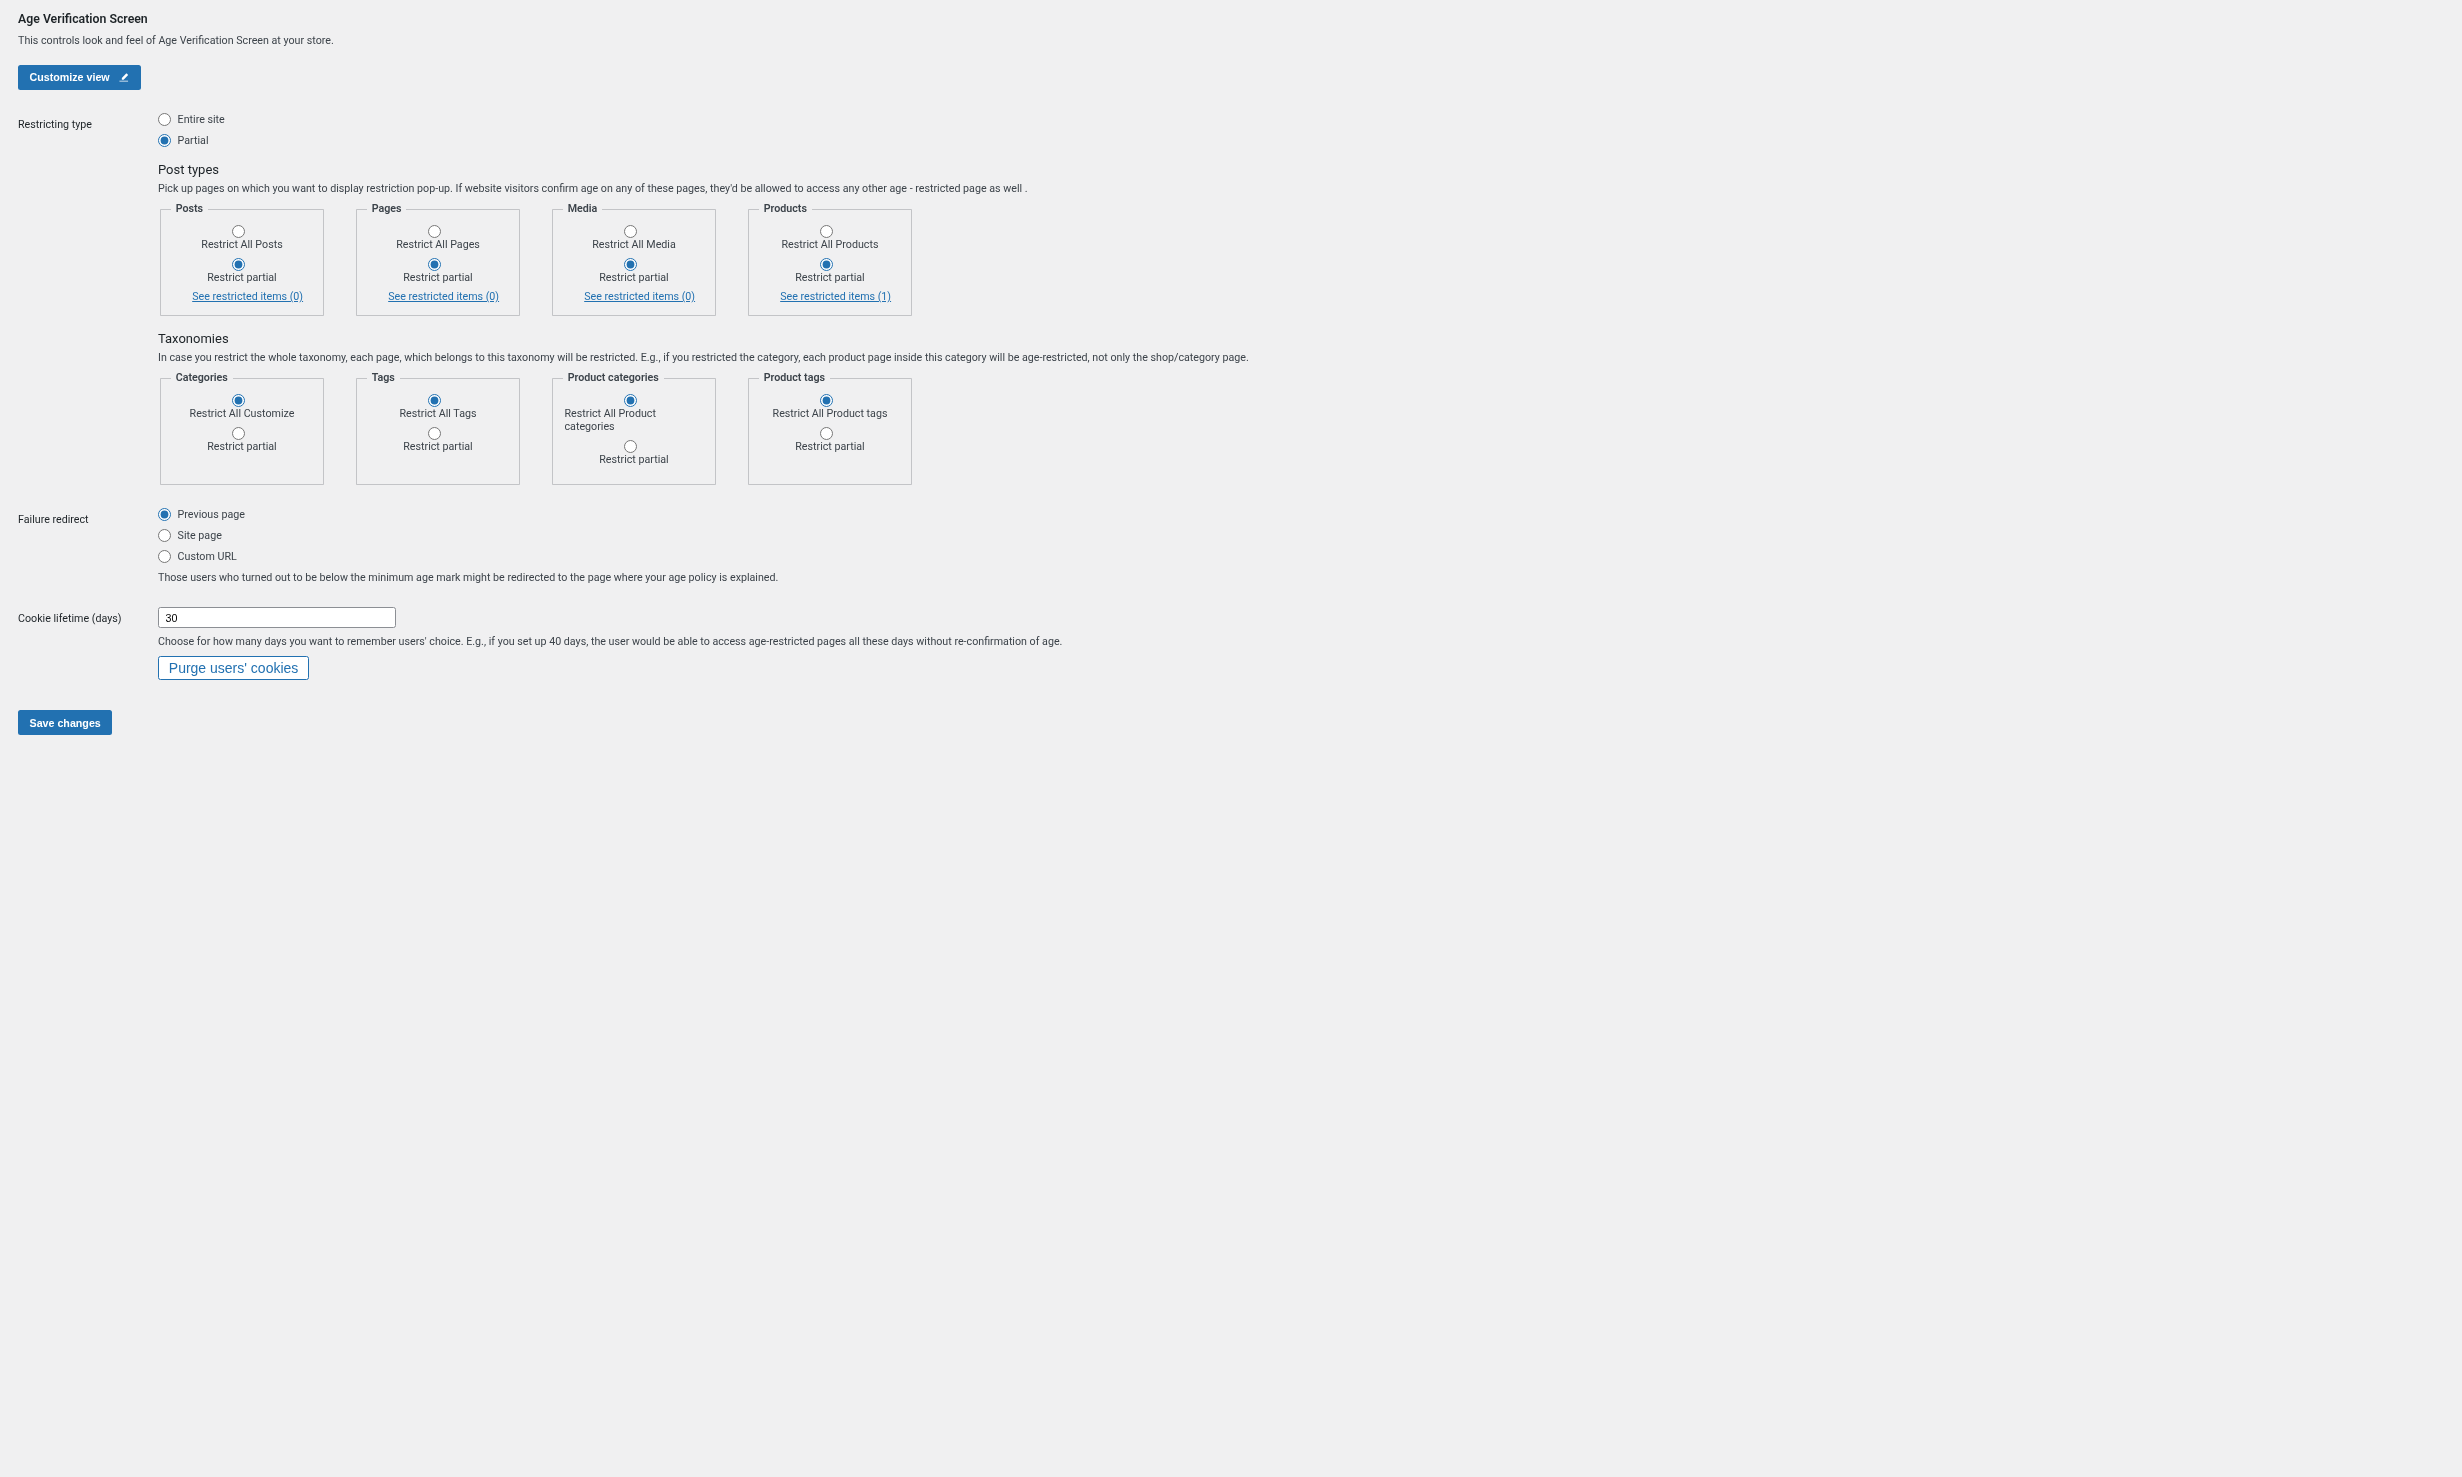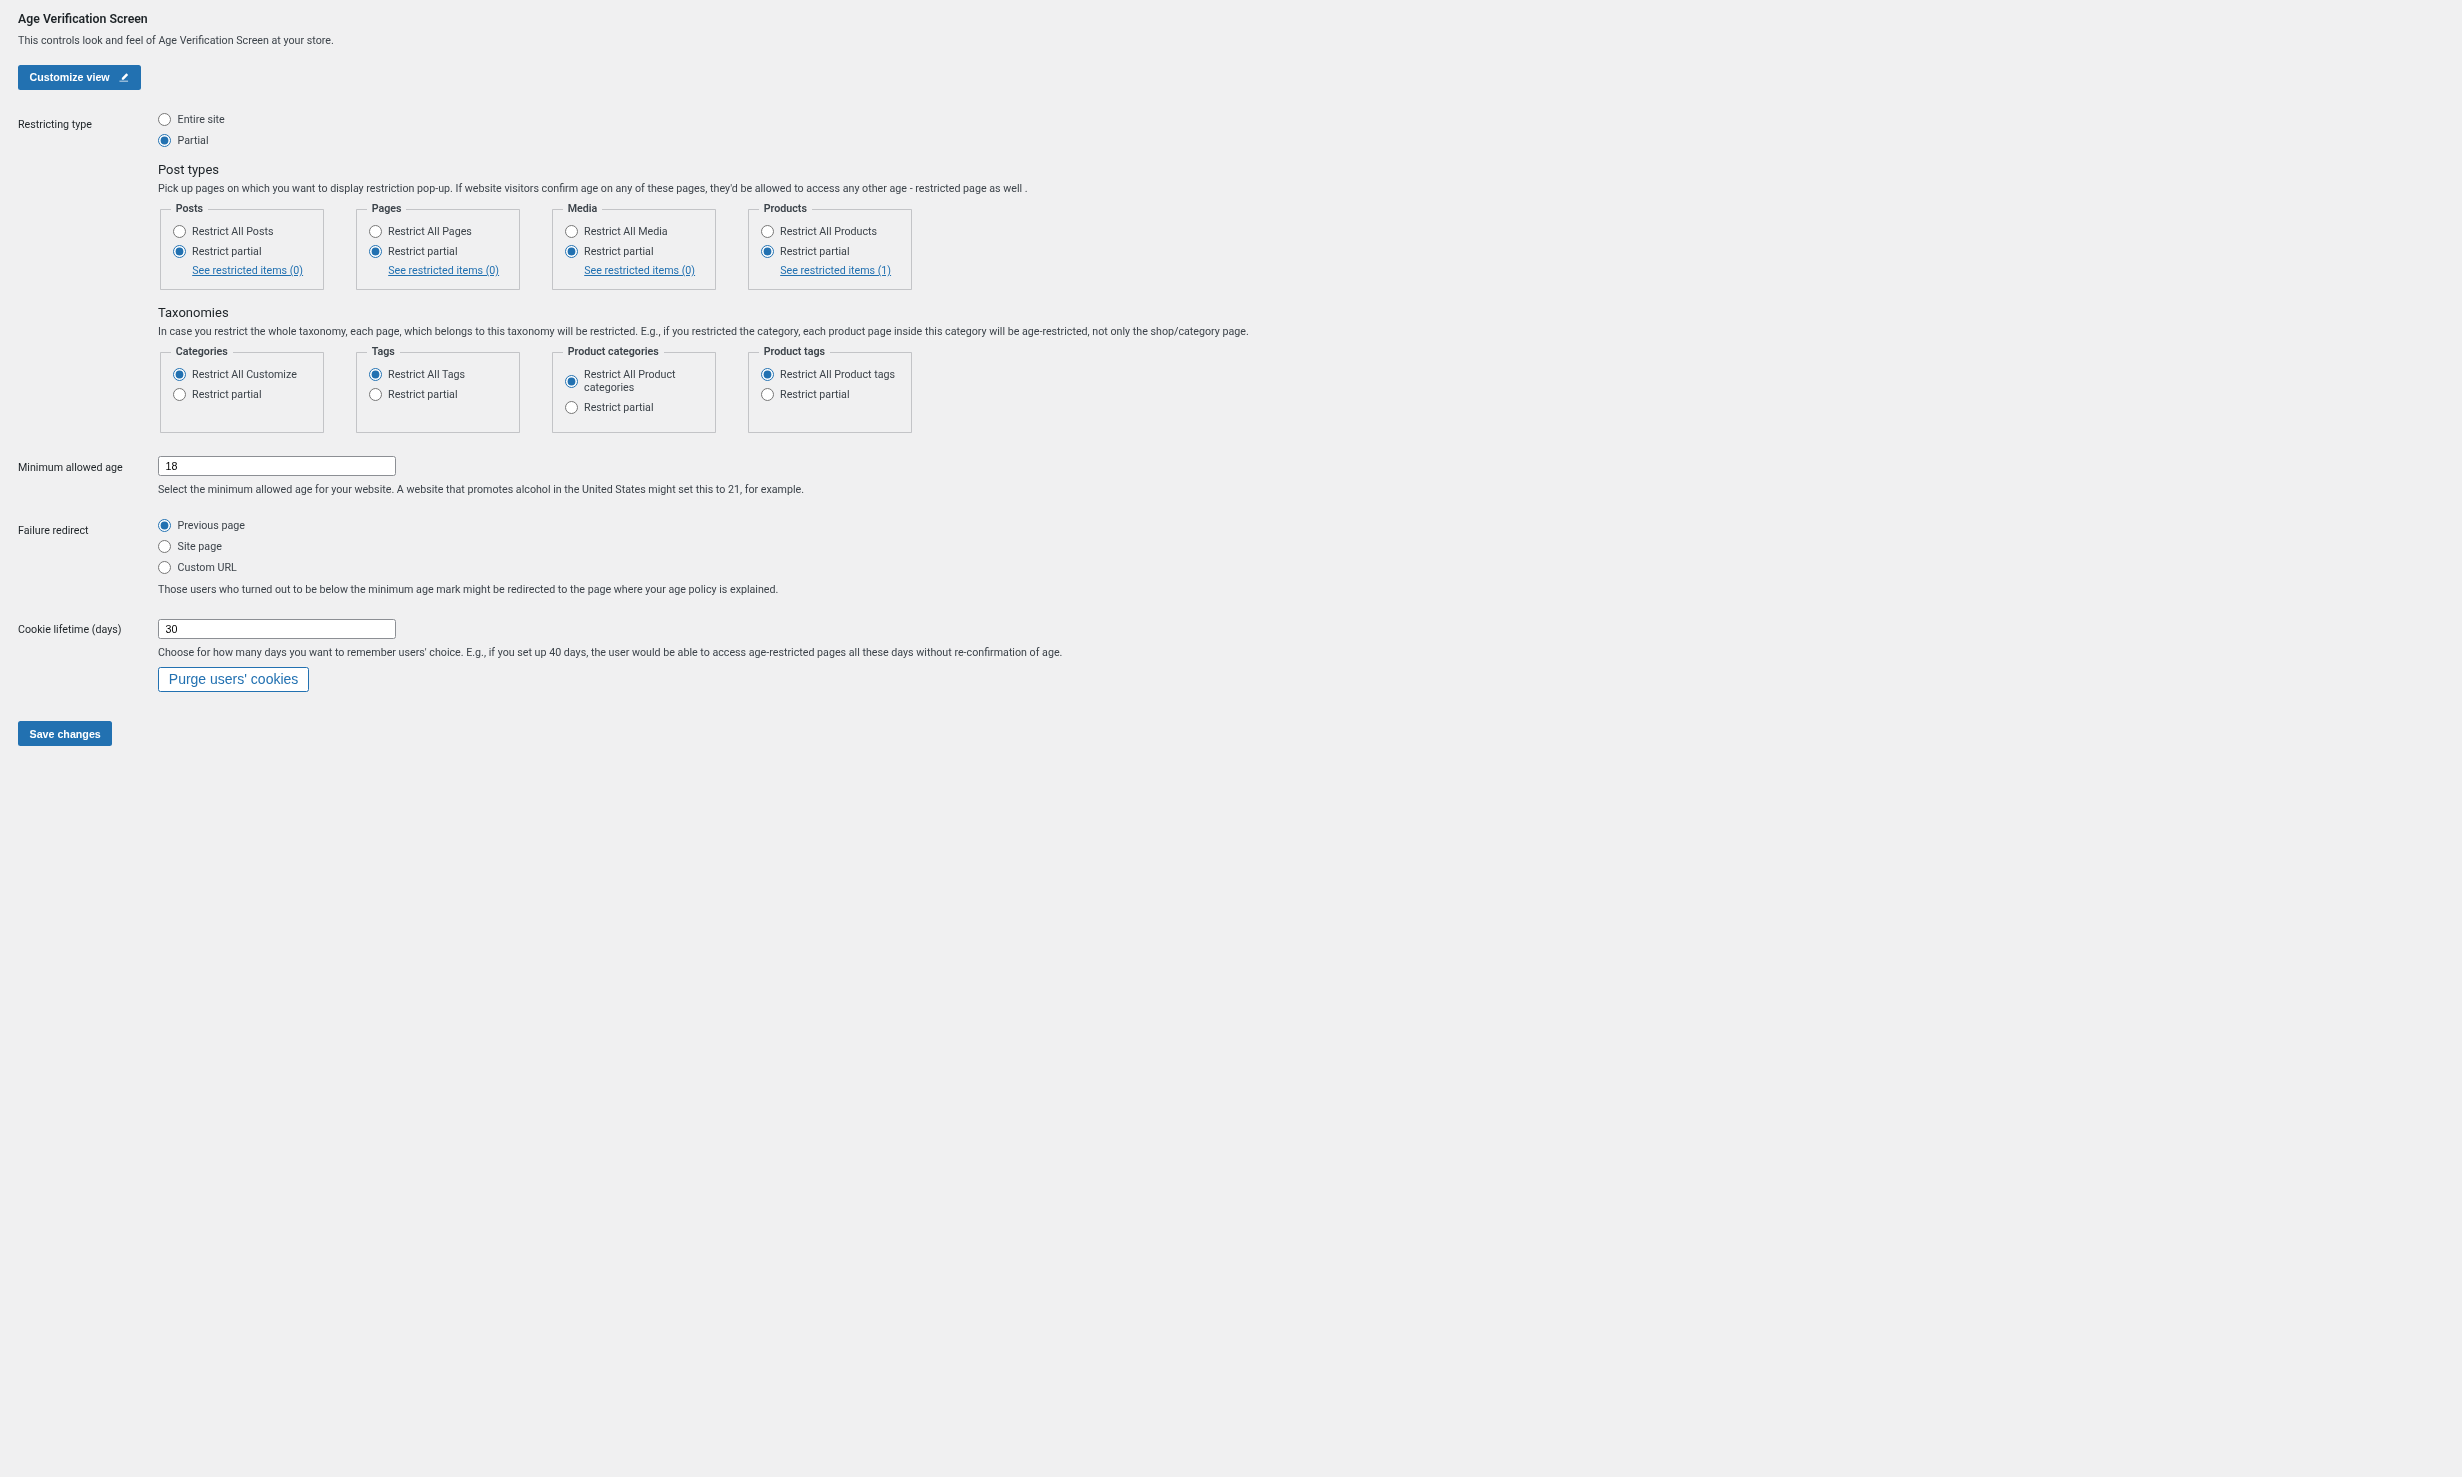--- a/index.html
+++ b/index.html
@@ -25,21 +25,21 @@
   .radio-row input[type=radio] { margin: 0 6.6px 0 0; accent-color: #2271b1; }
   .radio-row label { font-size: 10.7px; color: #3c434a; }
 
   h3.section-head { font-size: 13px; font-weight: 400; color: #1d2327; margin: 14.8px 0 4.9px 0; }
   p.section-desc { font-size: 10.7px; color: #3c434a; margin: 0 0 14.8px 0; }
   p.help { font-size: 10.7px; color: #3c434a; margin: 6.6px 0 0 0; }
 
   .field-row { display: flex; gap: 28px; }
   fieldset.box { position: relative; border: 0.8px solid #c3c4c7; padding: 14.8px 11.5px 11.5px 11.5px; flex: 0 0 164px; border-radius: 0.8px; }
   fieldset.box legend { position: absolute; top: -8.2px; left: 9.8px; background: #f0f0f1; padding: 0 4.9px; font-weight: 600; font-size: 10.7px; color: #3c434a; }
-  fieldset.box .radio-row { margin-bottom: 6.6px; }
+  fieldset.box .radio-row { margin-bottom: 6.6px; flex-direction: column; }
   .link-line { margin-top: 4.9px; padding-left: 19.7px; }
   .link-line a { color: #2271b1; text-decoration: underline; font-size: 10.7px; }
 
   input.text-input { width: 238px; padding: 3.3px 6.6px; border: 0.8px solid #8c8f94; border-radius: 2.5px; font-size: 10.7px; background: #fff; }
 
   .btn-outline { background: #fff; border: 0.8px solid #2271b1; color: #2271b1; padding: 3.3px 9.8px; border-radius: 2.5px; font-size: 14px; cursor: pointer; margin-top: 8.2px; }
 
   .save-bar { margin-top: 6.6px; }
 </style>
 </head>
@@ -169,27 +169,20 @@
               </div>
               <div class="radio-row">
                 <input type="radio" name="taxonomy-3" style="">
                 <label>Restrict partial</label>
               </div>
             </fieldset>
           </div>
   </td>
 </tr>
 
-<tr>
-  <th>Minimum allowed age</th>
-  <td>
-    <input class="text-input" type="text" value="18" style="">
-    <p class="help">Select the minimum allowed age for your website. A website that promotes alcohol in the United States might set this to 21, for example.</p>
-  </td>
-</tr>
 
 <tr>
   <th>Failure redirect</th>
   <td>
     <div class="radio-row">
       <input type="radio" name="fred" id="fr-prev" checked="checked" style="">
       <label for="fr-prev">Previous page</label>
     </div>
     <div class="radio-row">
       <input type="radio" name="fred" id="fr-site" style="">

